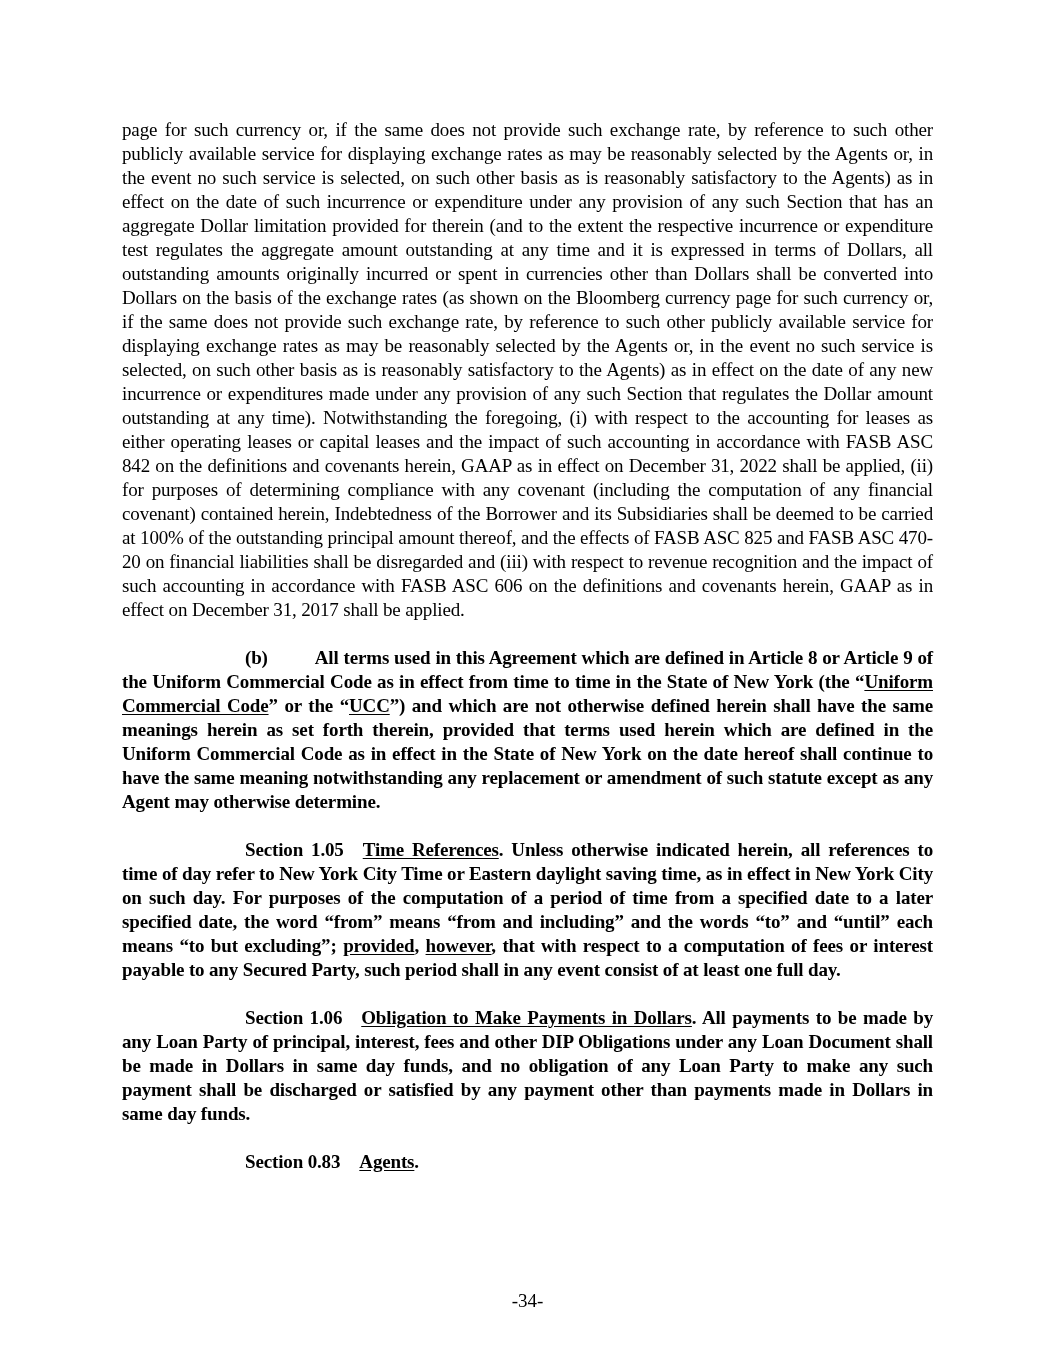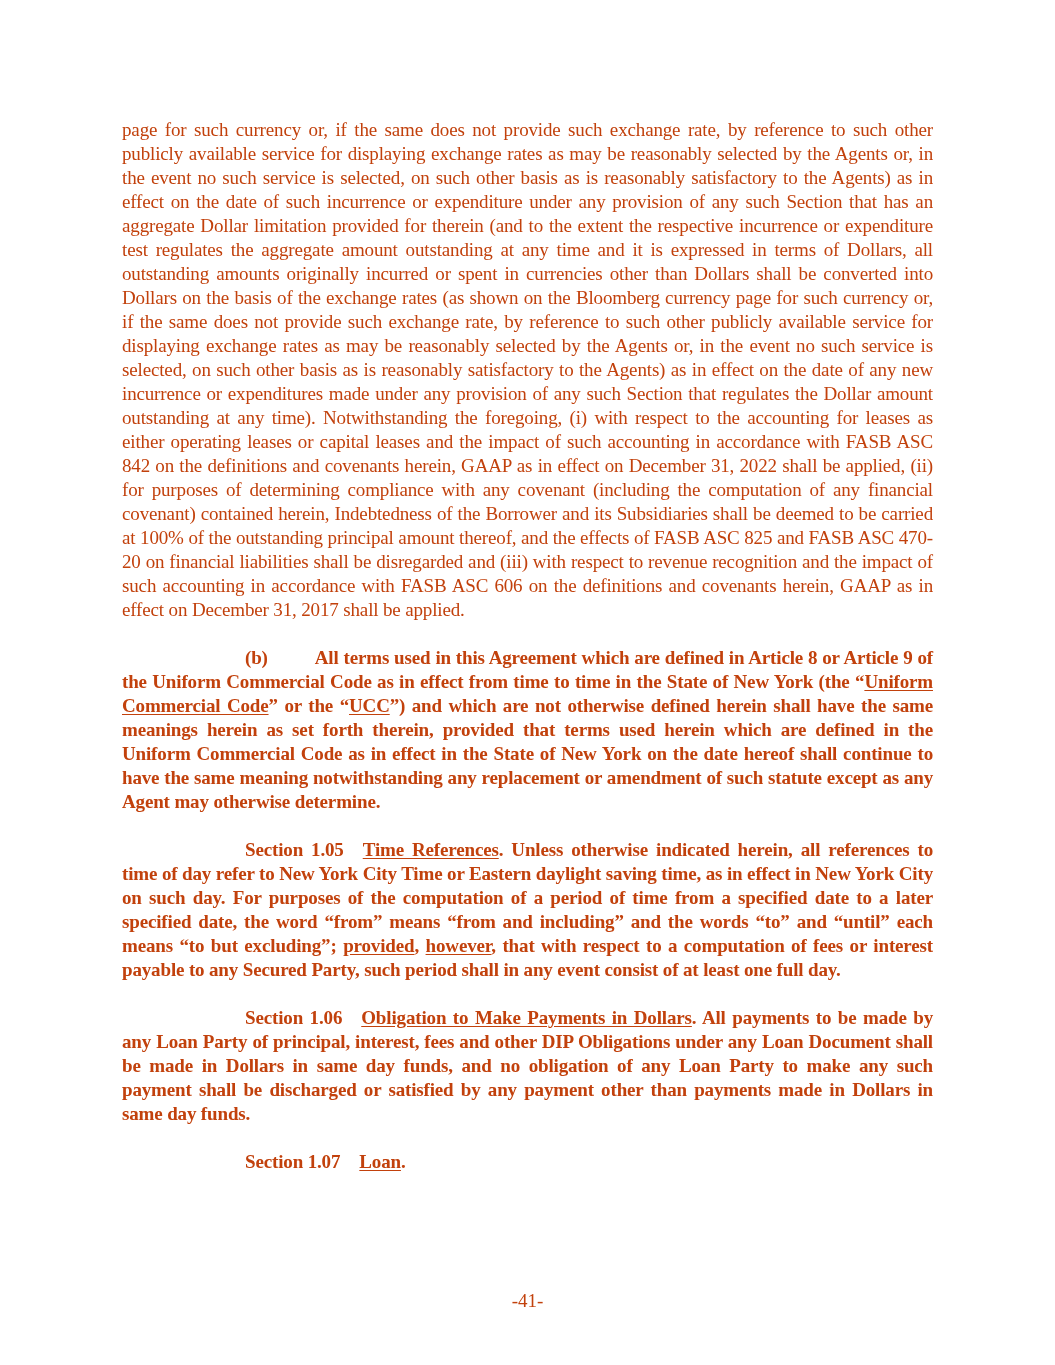--- a/index.html
+++ b/index.html
@@ -8,21 +8,21 @@
     background: #ffffff;
   }
   .page {
     position: relative;
     width: 1055px;
     height: 1365px;
     background: #ffffff;
     box-sizing: border-box;
     padding: 118px 122px 0 122px;
     font-family: "Liberation Serif", serif;
-    color: #c2410c;
+    color: #000000;
     overflow: hidden;
   }
   .para {
     font-size: 19px;
     line-height: 24px;
     letter-spacing: -0.15px;
     text-align: justify;
     margin: 0 0 24px 0;
   }
   .para.indent {
@@ -55,17 +55,17 @@
 <div class="page">
 
   <div class="para"><span>page for such currency or, if the same does not provide such exchange rate, by reference to such other publicly available service for displaying exchange rates as may be reasonably selected by the Agents or, in the event no such service is selected, on such other basis as is reasonably satisfactory to the Agents) as in effect on the date of such incurrence or expenditure under any provision of any such Section that has an aggregate Dollar limitation provided for therein (and to the extent the respective incurrence or expenditure test regulates the aggregate amount outstanding at any time and it is expressed in terms of Dollars, all outstanding amounts originally incurred or spent in currencies other than Dollars shall be converted into Dollars on the basis of the exchange rates (as shown on the Bloomberg currency page for such currency or, if the same does not provide such exchange rate, by reference to such other publicly available service for displaying exchange rates as may be reasonably selected by the Agents or, in the event no such service is selected, on such other basis as is reasonably satisfactory to the Agents) as in effect on the date of any new incurrence or expenditures made under any provision of any such Section that regulates the Dollar amount outstanding at any time). Notwithstanding the foregoing, (i) with respect to the accounting for leases as either operating leases or capital leases and the impact of such accounting in accordance with FASB ASC 842 on the definitions and covenants herein, GAAP as in effect on December 31, 2022 shall be applied, (ii) for purposes of determining compliance with any covenant (including the computation of any financial covenant) contained herein, Indebtedness of the Borrower and its Subsidiaries shall be deemed to be carried at 100% of the outstanding principal amount thereof, and the effects of FASB ASC 825 and FASB ASC 470-20 on financial liabilities shall be disregarded and (iii) with respect to revenue recognition and the impact of such accounting in accordance with FASB ASC 606 on the definitions and covenants herein, GAAP as in effect on December 31, 2017 shall be applied.</span></div>
 
   <div class="para indent"><span>(b)</span><span class="tab tab-lg">​</span><span>All terms used in this Agreement which are defined in Article 8 or Article 9 of the Uniform Commercial Code as in effect from time to time in the State of New York (the “</span><span class="u">Uniform Commercial Code</span><span>” or the “</span><span class="u">UCC</span><span>”) and which are not otherwise defined herein shall have the same meanings herein as set forth therein, provided that terms used herein which are defined in the Uniform Commercial Code as in effect in the State of New York on the date hereof shall continue to have the same meaning notwithstanding any replacement or amendment of such statute except as any Agent may otherwise determine.</span></div>
 
   <div class="para indent"><span>Section 1.05</span><span class="tab tab-sm">​</span><span class="u">Time References</span><span>. Unless otherwise indicated herein, all references to time of day refer to New York City Time or Eastern daylight saving time, as in effect in New York City on such day. For purposes of the computation of a period of time from a specified date to a later specified date, the word “from” means “from and including” and the words “to” and “until” each means “to but excluding”; </span><span class="u">provided</span><span>, </span><span class="u">however</span><span>, that with respect to a computation of fees or interest payable to any Secured Party, such period shall in any event consist of at least one full day.</span></div>
 
   <div class="para indent"><span>Section 1.06</span><span class="tab tab-sm">​</span><span class="u">Obligation to Make Payments in Dollars</span><span>. All payments to be made by any Loan Party of principal, interest, fees and other DIP Obligations under any Loan Document shall be made in Dollars in same day funds, and no obligation of any Loan Party to make any such payment shall be discharged or satisfied by any payment other than payments made in Dollars in same day funds.</span></div>
 
-  <div class="para indent"><span>Section 1.07</span><span class="tab tab-sm">​</span><span class="u">Loan</span><span>.</span></div>
+  <div class="para indent"><span>Section 0.83</span><span class="tab tab-sm">​</span><span class="u">Agents</span><span>.</span></div>
 
-  <div class="footer">-41-</div>
+  <div class="footer">-34-</div>
 
 </div>
 
 </body></html>

